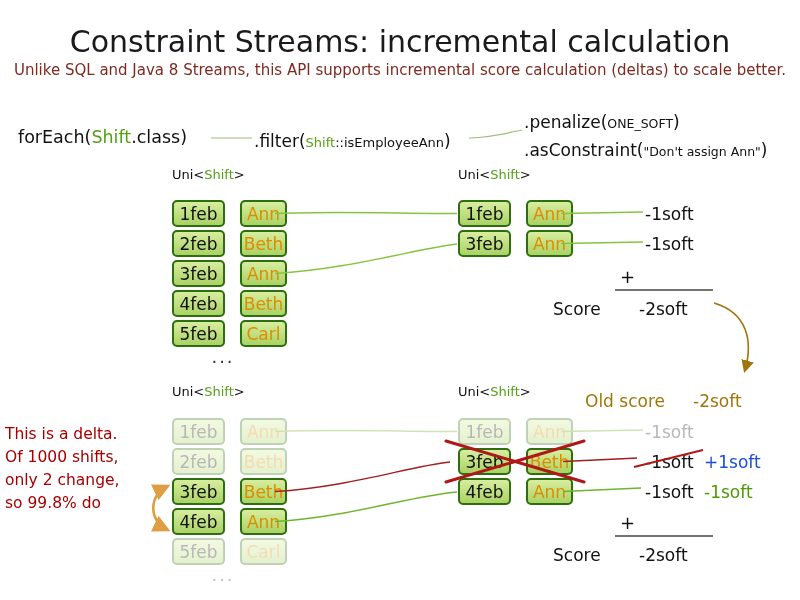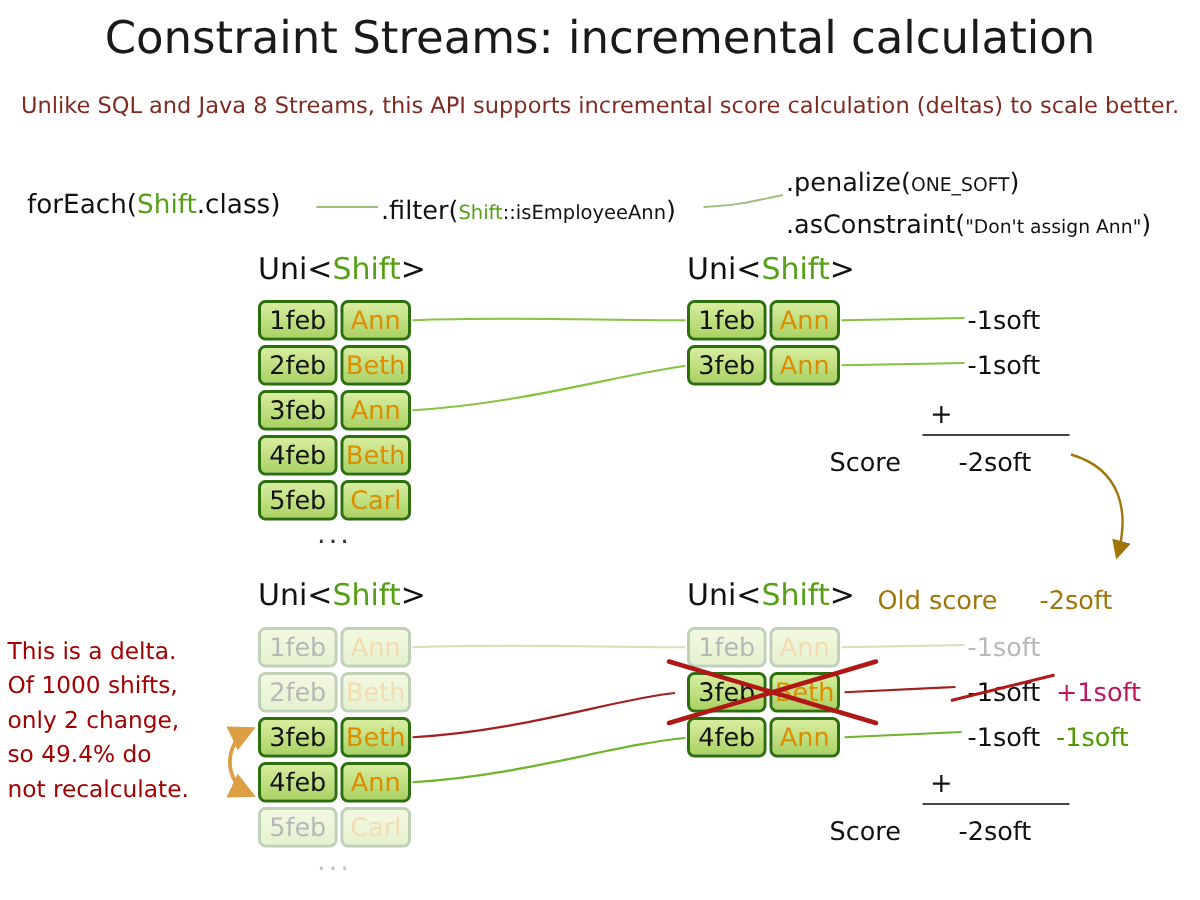--- a/index.html
+++ b/index.html
@@ -1,40 +1,40 @@
 <!DOCTYPE html>
 <html><head>
 <meta charset="utf-8">
 <style>
   *{margin:0;padding:0;box-sizing:border-box}
   html,body{background:#fff}
   body{font-family:"DejaVu Sans","Liberation Sans",sans-serif;color:#111}
   #canvas{position:relative;width:800px;height:600px;background:#fff;overflow:hidden}
   .abs{position:absolute}
   .center{left:0;width:800px;text-align:center}
-  .title{top:8px;font-size:30px;color:#1a1a1a}
+  .title{top:24px;font-size:30px;color:#1a1a1a}
   .subtitle{top:61px;font-size:15px;color:#7e2a21}
   .code{font-size:17px;white-space:nowrap}
   .green{color:#55a016}
   .sm{font-size:13px}
   .xs{font-size:12.5px}
-  .typelabel{font-size:20px;white-space:nowrap}
+  .typelabel{font-size:13px;white-space:nowrap}
   .trow{display:flex}
   .trow+.trow{margin-top:3px}
   .cell{height:27px;display:flex;align-items:center;justify-content:center;
         border:2px solid #2d6e0f;border-radius:5px;
         background:linear-gradient(180deg,#d8ed9f 0%,#aad264 100%);
         font-size:17px}
-  .cell.date{width:53px;margin-right:2px;color:#111}
+  .cell.date{width:53px;margin-right:15px;color:#111}
   .cell.name{width:47px;color:#dd8d00}
   .faded{opacity:.3}
   .ellipsis{width:102px;text-align:center;font-size:18px;color:#333;letter-spacing:2px}
   .score{font-size:17px;color:#111;white-space:nowrap}
   .score.gray{color:#b8b8b8}
-  .score.red{color:#be185d}
+  .score.red{color:#1d4ed8}
   .score.grn{color:#4e9a06}
   .score.brown{color:#a0760a}
   .plus{font-size:18px;color:#111}
   .deltanote{width:150px;text-align:left;font-size:15.5px;line-height:23px;color:#a40000;white-space:nowrap}
   svg#overlay{position:absolute;left:0;top:0;z-index:10;pointer-events:none}
 </style>
 </head>
 <body>
 
 <div id="canvas">
@@ -158,22 +158,21 @@
   <div class="abs score" style="left:645px;top:482px">-1soft</div>
   <div class="abs score grn" style="left:704px;top:482px">-1soft</div>
   <div class="abs plus" style="left:620px;top:512px">+</div>
   <div class="abs score" style="left:553px;top:545px">Score</div>
   <div class="abs score" style="left:639px;top:545px">-2soft</div>
 
   <div class="abs deltanote" style="left:5px;top:423px">
     <div>This is a delta.</div>
     <div>Of 1000 shifts,</div>
     <div>only 2 change,</div>
-    <div>so 49.4% do</div>
-    <div>not recalculate.</div>
+    <div>so 99.8% do</div>
   </div>
 
   <svg id="overlay" width="800" height="600" viewBox="0 0 800 600">
     <defs>
       <marker id="arrBrown" markerWidth="8" markerHeight="8" refX="6" refY="4" orient="auto">
         <path d="M0,0 L8,4 L0,8 Z" fill="#a0760a"></path>
       </marker>
       <marker id="arrOrange" markerWidth="7" markerHeight="7" refX="5" refY="3.5" orient="auto-start-reverse">
         <path d="M0,0 L7,3.5 L0,7 Z" fill="#dd9e44"></path>
       </marker>

